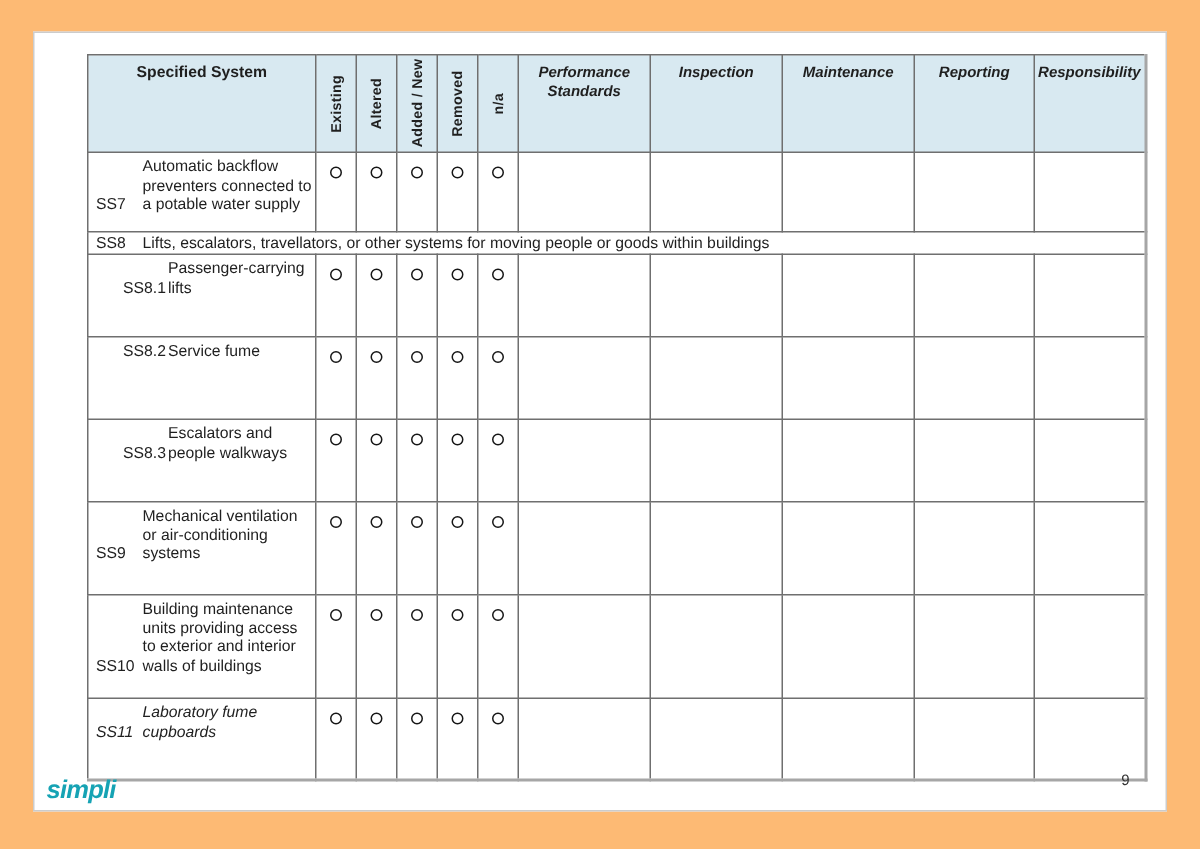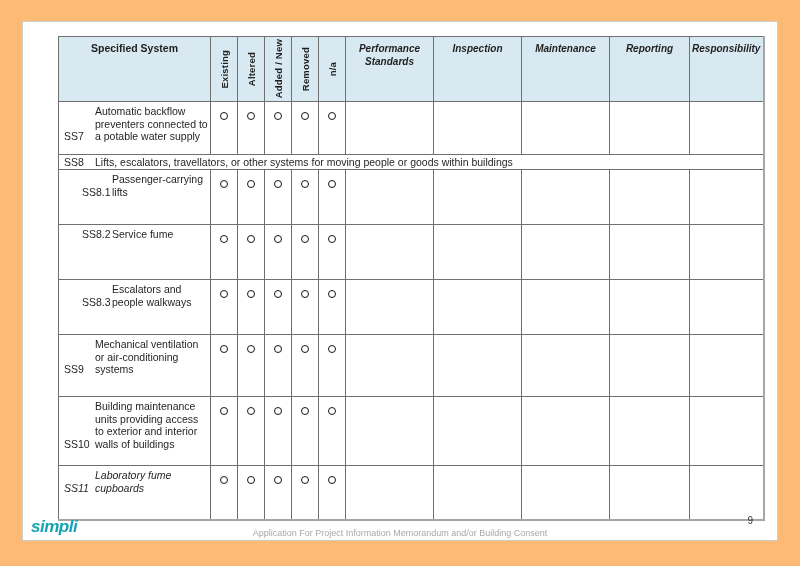--- a/index.html
+++ b/index.html
@@ -316,17 +316,16 @@
           <td class="dcell"></td>
           <td class="dcell"></td>
           <td class="dcell"></td>
           <td class="dcell"></td>
           <td class="dcell"></td>
         </tr>
       </tbody>
     </table>
 
     <div class="logo">simpli</div>
-    <div class="footer-text">Application For Project Information Memorandum and/or Building Consent</div>
     <div class="page-num">9</div>
 
   </div>
 </div>
 
 </body></html>

